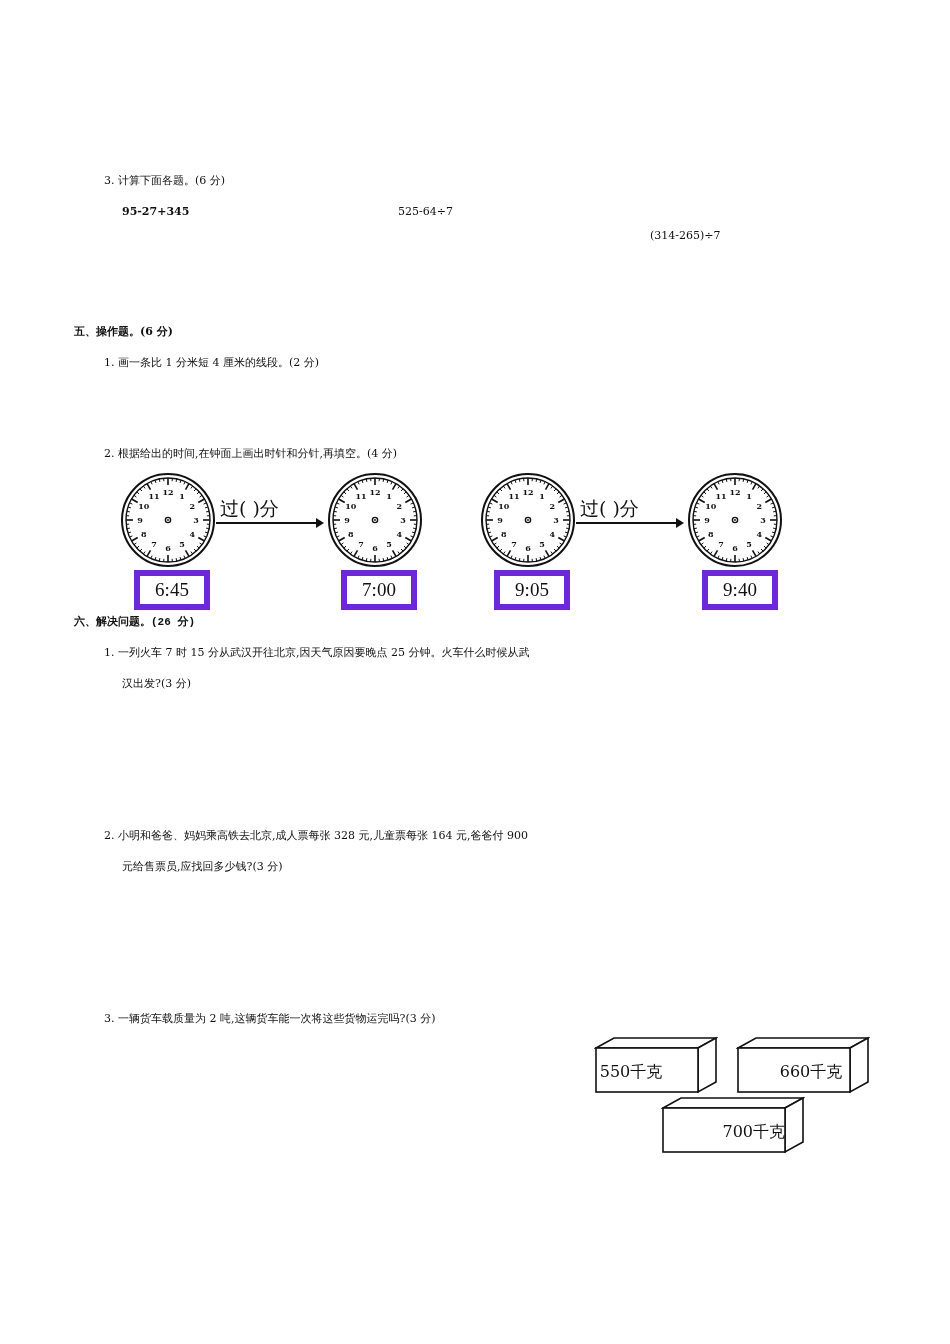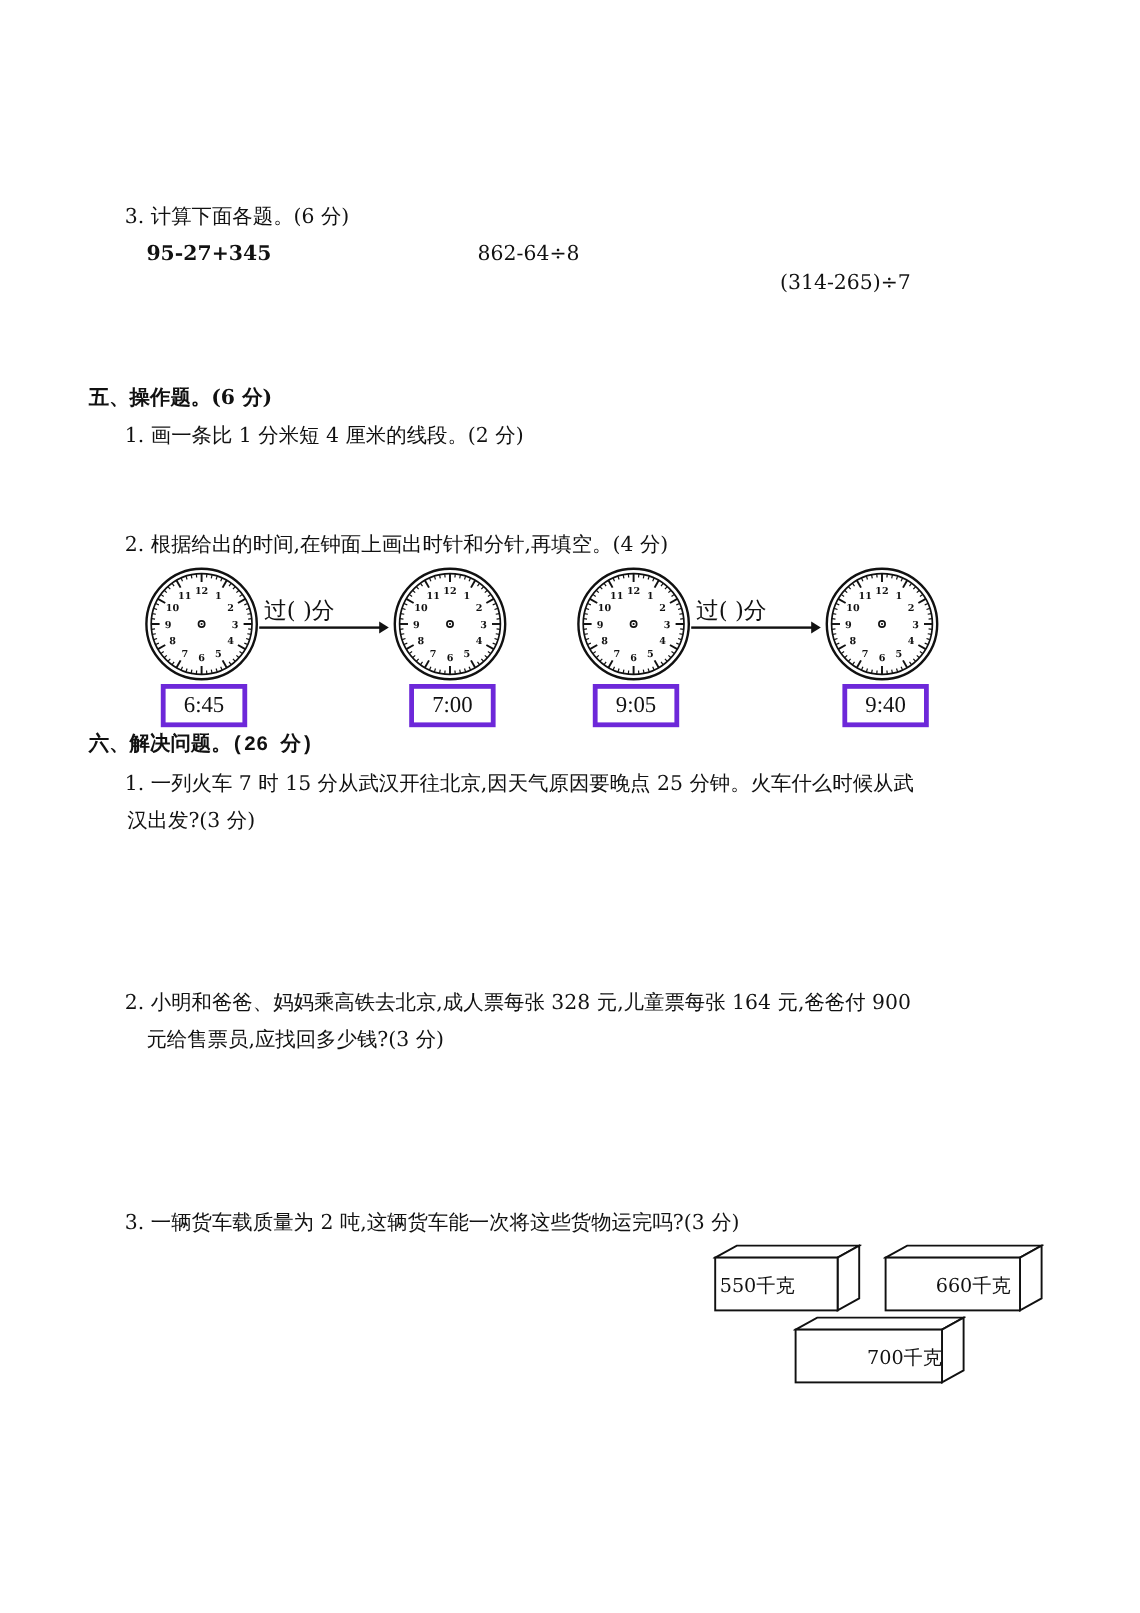--- a/index.html
+++ b/index.html
@@ -1,35 +1,35 @@
 <!DOCTYPE html>
 <html><head>
 <meta charset="utf-8">
 <style>
   html, body { margin: 0; padding: 0; background: #ffffff; }
   body { width: 950px; height: 1344px; position: relative; overflow: hidden;
          font-family: "DejaVu Serif", "Liberation Serif", serif; color: #111; }
-  .t { position: absolute; white-space: nowrap; font-size: 17px; line-height: 22px; }
+  .t { position: absolute; white-space: nowrap; font-size: 11px; line-height: 22px; }
   .bold { font-weight: bold; }
   .clock { position: absolute; }
-  .timebox { position: absolute; border: 4px solid #6d28d9; background: #fff;
+  .timebox { position: absolute; border: 6px solid #6d28d9; background: #fff;
              font-family: "Liberation Serif", "DejaVu Serif", serif; font-size: 19px;
              text-align: center; line-height: 28px; height: 28px; }
   .arrow { position: absolute; height: 2px; background: #111; }
   .arrow::after { content: ""; position: absolute; right: -2px; top: -4px;
                   border-left: 8px solid #111; border-top: 5px solid transparent; border-bottom: 5px solid transparent; }
   .arrowlabel { position: absolute; font-size: 19px; white-space: nowrap; }
   .crate { position: absolute; }
 </style>
 </head>
 <body>
 
 <div class="t" style="left:104px; top:170px;">3. 计算下面各题。(6 分)</div>
 <div class="t" style="left:122px; top:201px;font-weight:bold;">95-27+345</div>
-<div class="t" style="left:398px; top:201px;">862-64÷8</div>
+<div class="t" style="left:398px; top:201px;">525-64÷7</div>
 <div class="t" style="left:650px; top:201px;margin-top:24px;">(314-265)÷7</div>
 
 <div class="t bold" style="left:74px; top:321px;">五、操作题。(6 分)</div>
 <div class="t" style="left:104px; top:352px;">1. 画一条比 1 分米短 4 厘米的线段。(2 分)</div>
 <div class="t" style="left:104px; top:443px;">2. 根据给出的时间,在钟面上画出时针和分针,再填空。(4 分)</div>
 
 <div id="clocks">
     <svg width="100" height="100" class="clock" style="left: 118px; top: 470px;">
       <circle cx="50" cy="50" r="46" fill="#fff" stroke="#111" stroke-width="2"></circle>
       <circle cx="50" cy="50" r="42" fill="none" stroke="#111" stroke-width="1.4"></circle>
@@ -349,21 +349,21 @@
 <div class="arrow" style="left:576px; top:522px; width:106px;"></div>
 <div class="arrowlabel" style="left:580px; top:496px;">过(    )分</div>
 
 <div class="timebox" style="left:134px; top:570px; width:64px;">6:45</div>
 <div class="timebox" style="left:341px; top:570px; width:64px;">7:00</div>
 <div class="timebox" style="left:494px; top:570px; width:64px;">9:05</div>
 <div class="timebox" style="left:702px; top:570px; width:64px;">9:40</div>
 
 <div class="t bold" style="left:74px; top:611px;font-family:Liberation Mono, monospace;">六、解决问题。(26 分)</div>
 <div class="t" style="left:104px; top:642px;">1. 一列火车 7 时 15 分从武汉开往北京,因天气原因要晚点 25 分钟。火车什么时候从武</div>
-<div class="t" style="left:106px; top:673px;">汉出发?(3 分)</div>
+<div class="t" style="left:122px; top:673px;">汉出发?(3 分)</div>
 
 <div class="t" style="left:104px; top:825px;">2. 小明和爸爸、妈妈乘高铁去北京,成人票每张 328 元,儿童票每张 164 元,爸爸付 900</div>
 <div class="t" style="left:122px; top:856px;">元给售票员,应找回多少钱?(3 分)</div>
 
 <div class="t" style="left:104px; top:1008px;">3. 一辆货车载质量为 2 吨,这辆货车能一次将这些货物运完吗?(3 分)</div>
 
 <svg class="crate" style="left:594px; top:1036px;" width="124" height="58">
   <polygon points="2,12 20,2 122,2 104,12" fill="#fff" stroke="#111" stroke-width="1.6"></polygon>
   <polygon points="104,12 122,2 122,46 104,56" fill="#fff" stroke="#111" stroke-width="1.6"></polygon>
   <rect x="2" y="12" width="102" height="44" fill="#fff" stroke="#111" stroke-width="1.6"></rect>

